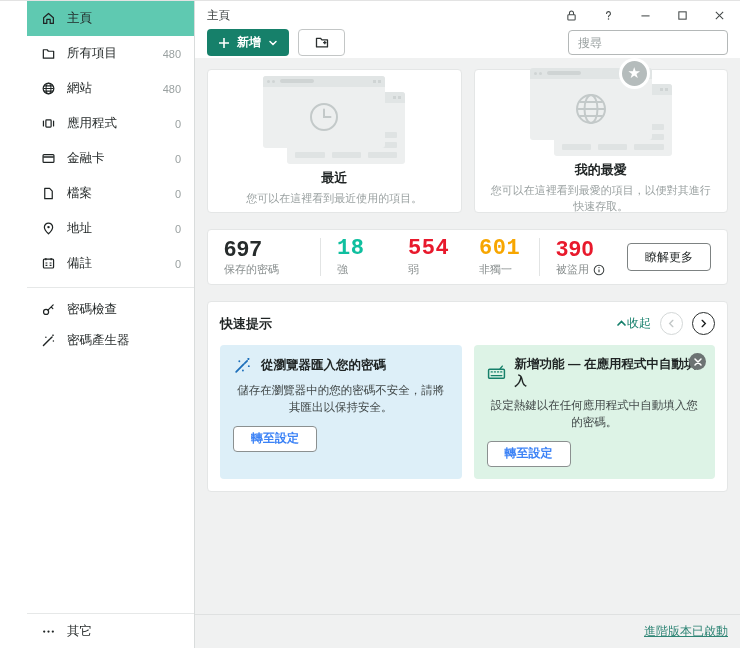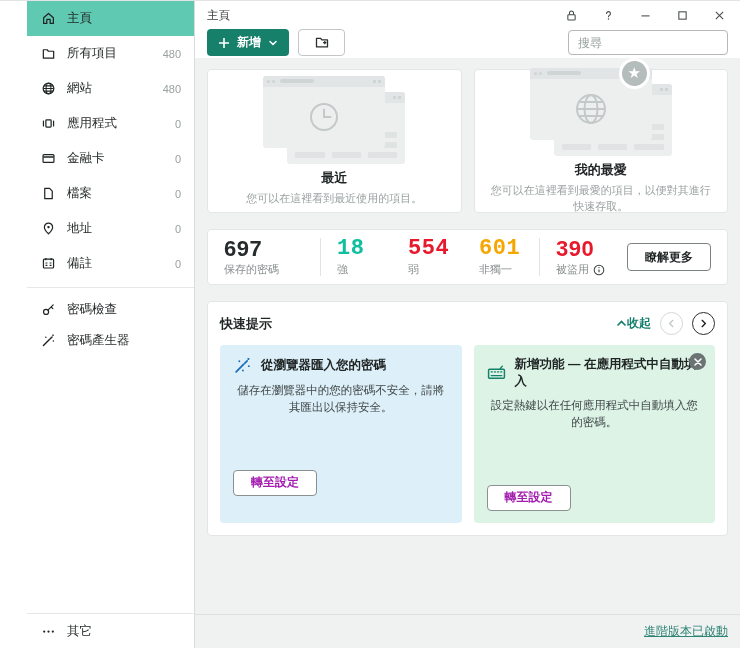--- a/index.html
+++ b/index.html
@@ -56,38 +56,38 @@
   .stats-card { height:56px; background:#fff; border:1px solid #e4e6e6; border-radius:4px; display:flex; align-items:center; padding:0 16px; }
   .stat { display:flex; flex-direction:column; justify-content:center; min-width:44px; }
   .stat .num { font-size:22px; font-weight:bold; line-height:1.05; letter-spacing:0.5px; }
   .stat .lbl { font-size:11px; color:#878d8d; margin-top:2px; display:flex; align-items:center; gap:4px; }
   .num.dark { color:#262b2b; }
   .num.green { color:#0fbf9f; }
   .num.red { color:#e8192c; }
   .num.orange { color:#f7a600; }
   .stat-sep { width:1px; height:38px; background:#e2e4e4; margin:0 16px; }
   .risk-group { display:flex; gap:27px;font-family:Liberation Mono, monospace; }
-  .learn-btn { margin-left:auto; height:28px; background:#fff; border:1px solid #7d8282; border-radius:4px; padding:0 17px; font-size:12px; font-weight:bold; color:#1f2424; font-family:inherit; cursor:pointer; }
+  .learn-btn { margin-left:auto; height:28px; background:#fff; border:1px solid #7d8282; border-radius:4px; padding:0 17px; font-size:12px; font-weight:normal; color:#1f2424; font-family:inherit; cursor:pointer; }
 
   
   .tips-card { background:#fff; border:1px solid #e4e6e6; border-radius:4px; padding:10px 12px 12px; }
   .tips-head { display:flex; align-items:center; }
   .tips-title { font-size:13px; font-weight:bold; color:#1f2424; }
   .tips-controls { margin-left:auto; display:flex; align-items:center; gap:9px; }
-  .collapse-link { display:flex; align-items:center; color:#157f6b; font-size:12px; font-weight:bold; cursor:pointer; }
+  .collapse-link { display:flex; align-items:center; color:#157f6b; font-size:12px; font-weight:normal; cursor:pointer; }
   .circ-btn { width:23px; height:23px; border-radius:50%; background:#fff; display:flex; align-items:center; justify-content:center; cursor:pointer; }
   .circ-btn.disabled { border:1px solid #d4d8d8; color:#c2c7c7; }
   .circ-btn.enabled { border:1px solid #2b2f2f; color:#1a1e1e; }
   .tips-row { display:flex; gap:12px; margin-top:10px; }
   .tip { flex:1; border-radius:4px; padding:11px 13px 12px; position:relative; min-height:92px; }
   .tip.blue { background:#ddeff8; }
   .tip.green { background:#ddf3e6; }
   .tip-head { display:flex; align-items:center; gap:9px; font-size:12.5px; font-weight:bold; color:#1f2424; }
   .tip-body { font-size:11.5px; color:#414848; line-height:1.5; margin:7px 0 9px;text-align:center; }
-  .tip-btn { background:#fff; border:1px solid #8b9090; border-radius:4px; height:26px; padding:0 17px; font-size:12px; font-weight:bold; color:#a21caf; font-family:inherit; cursor:pointer;margin-top:44px; }
+  .tip-btn { background:#fff; border:1px solid #8b9090; border-radius:4px; height:26px; padding:0 17px; font-size:12px; font-weight:bold; color:#3b82f6; font-family:inherit; cursor:pointer; }
   .tip-close { position:absolute; top:8px; right:9px; width:17px; height:17px; border-radius:50%; background:#6c7373; color:#fff; display:flex; align-items:center; justify-content:center; font-size:10px; line-height:1; cursor:pointer; }
 
   
   .main-footer { flex:0 0 34px; border-top:1px solid #dfe1e1; display:flex; align-items:center; justify-content:flex-end; padding:0 12px; background:#f0f1f1; }
   .premium-link { font-size:12px; color:#2e8575; text-decoration:underline; cursor:pointer; }
 </style>
 </head>
 <body>
 
 <div class="app">

